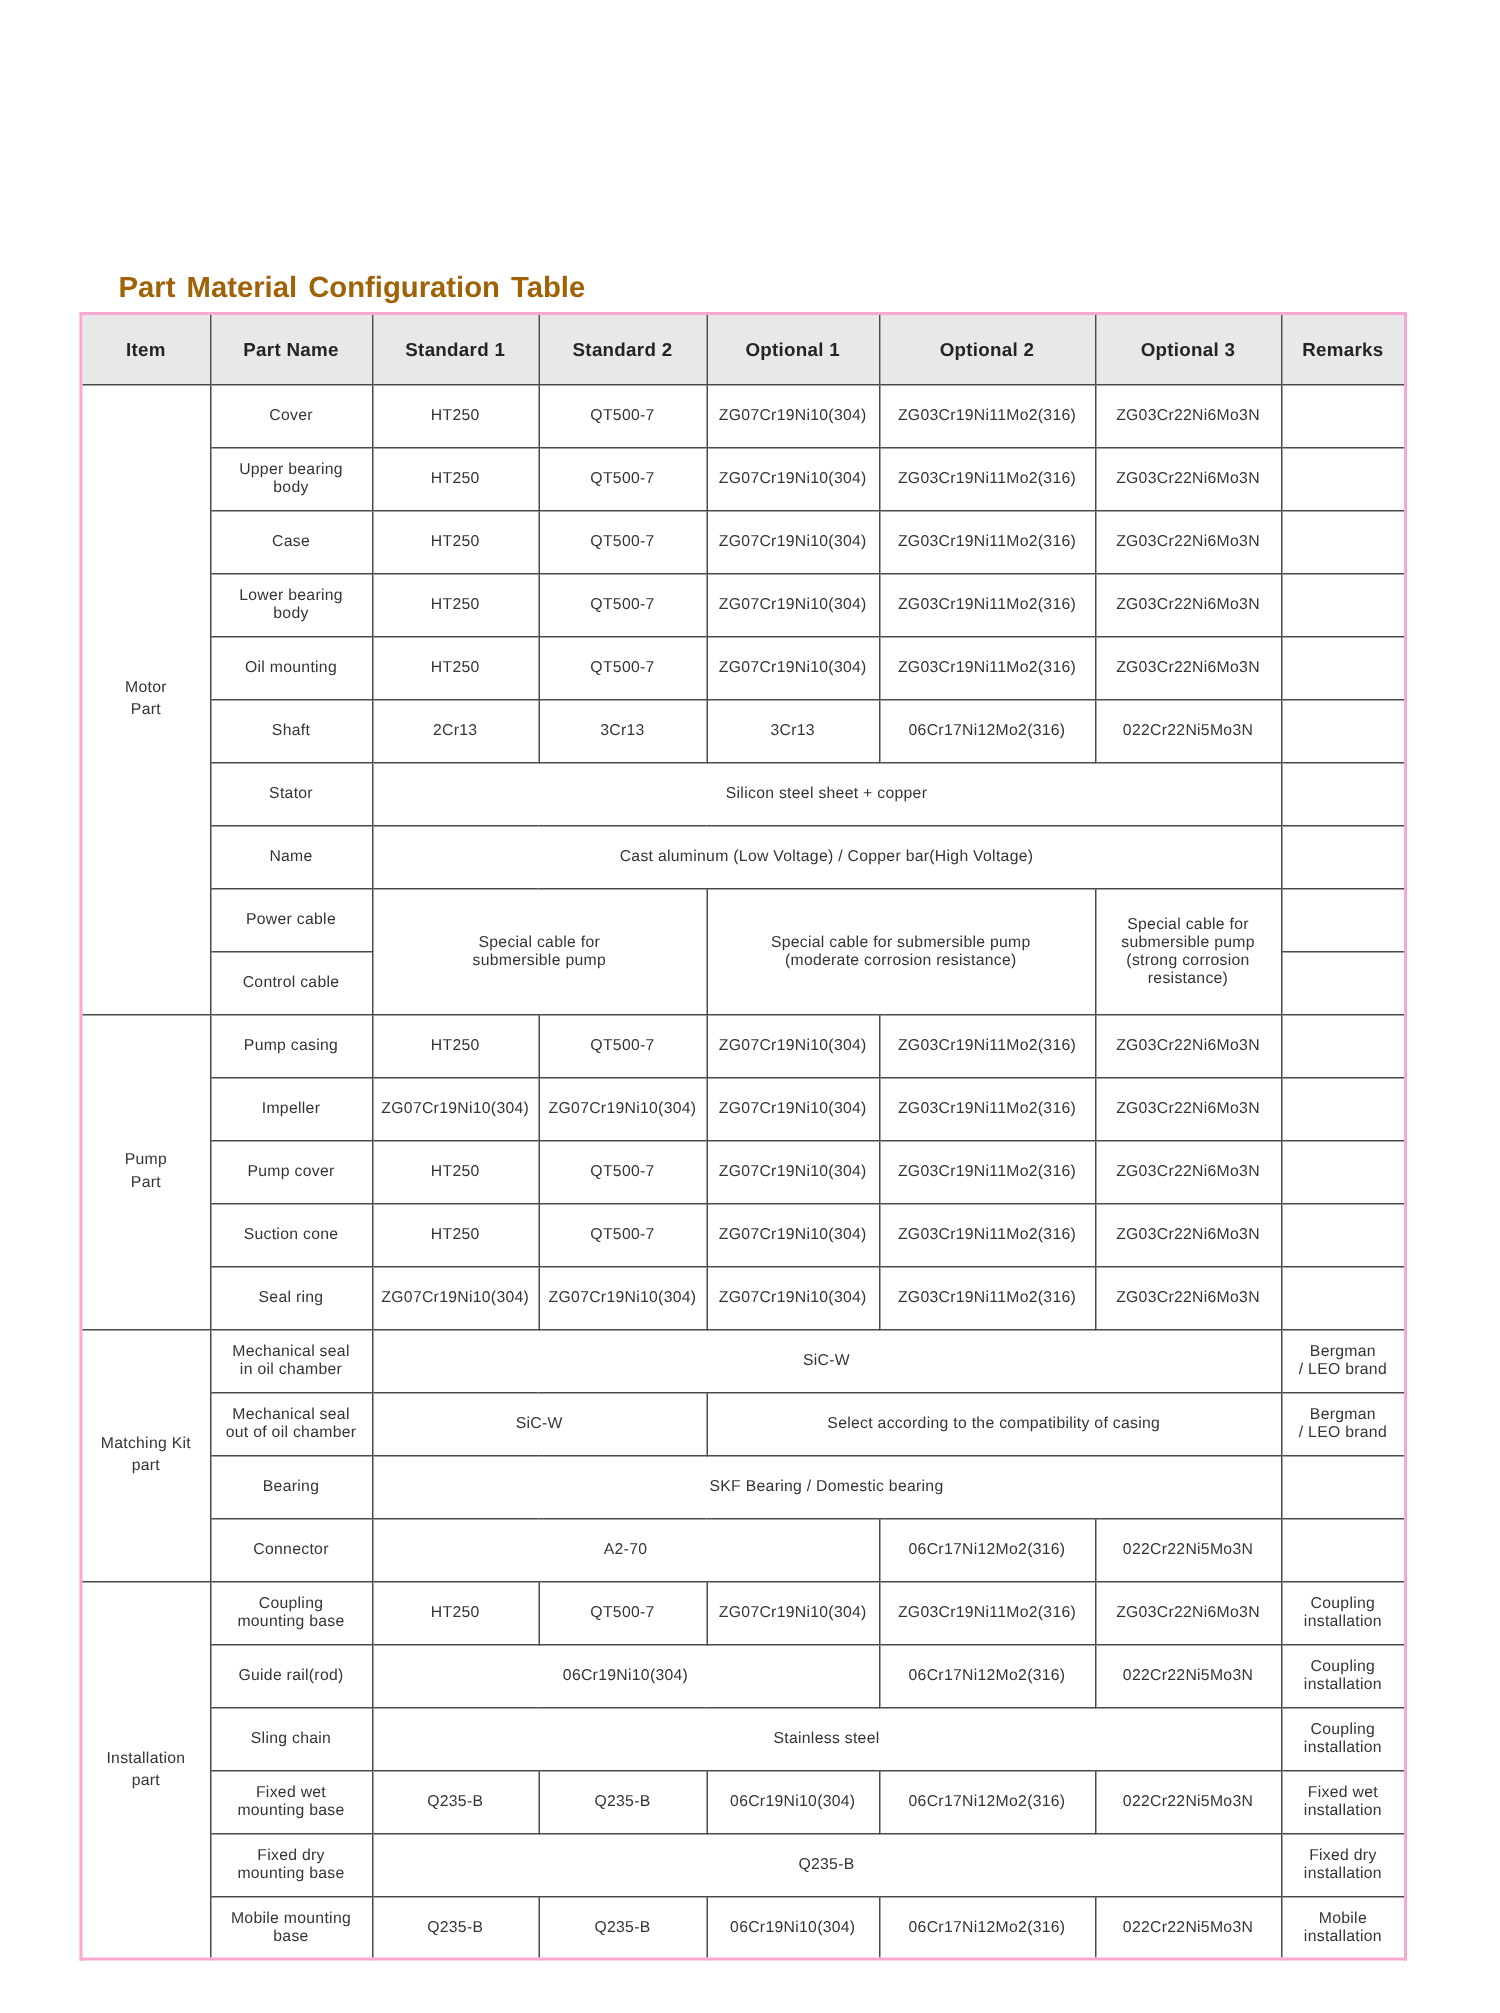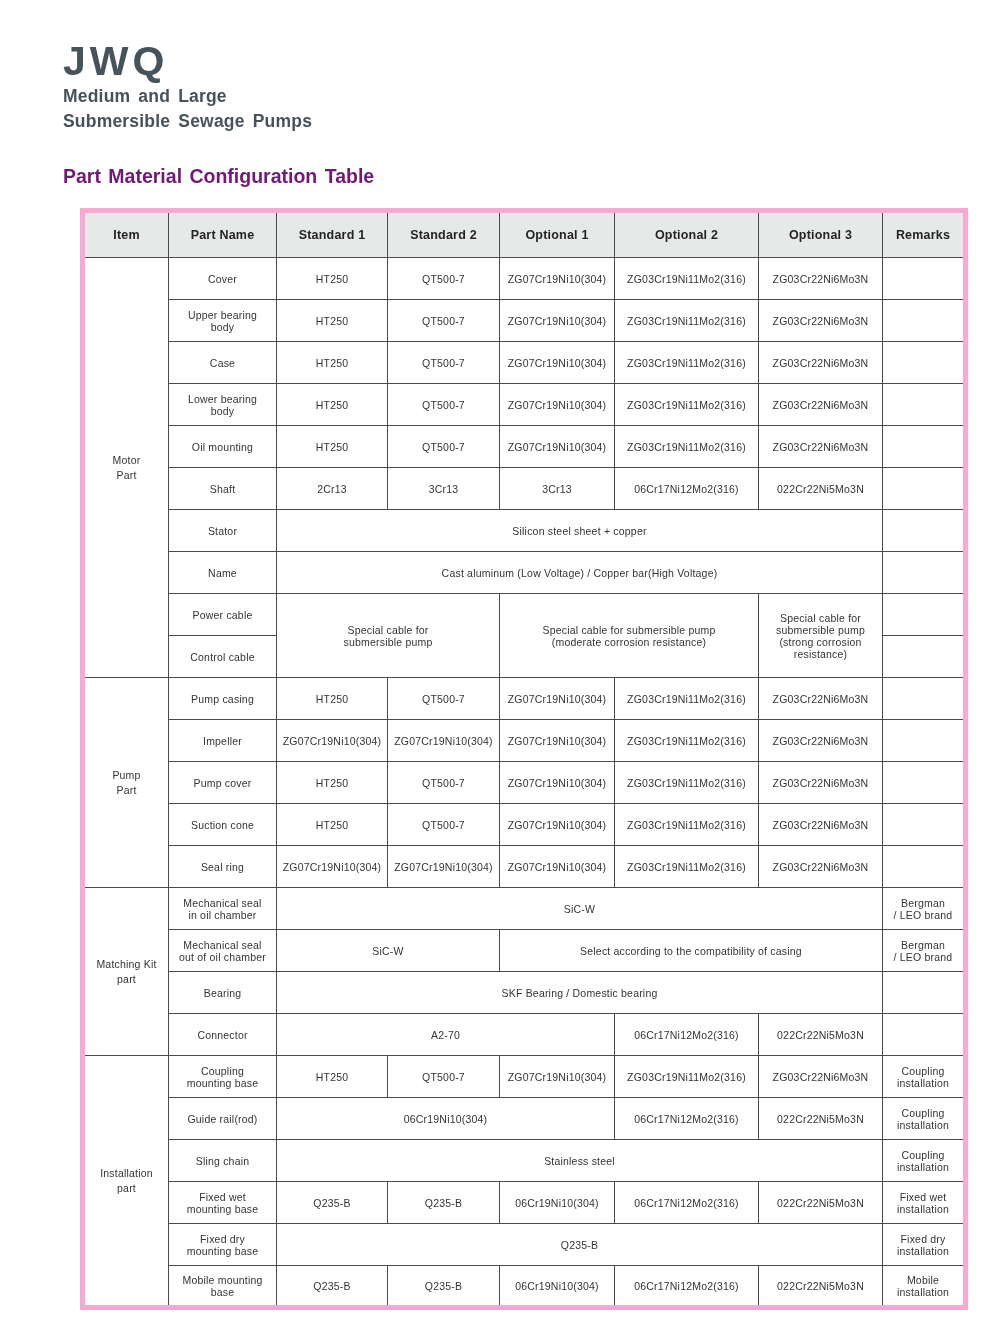--- a/index.html
+++ b/index.html
@@ -14,28 +14,28 @@
   .brand{position:absolute;left:63px;top:38px;}
   .brand-name{
     font-size:41px;font-weight:bold;letter-spacing:4px;
     color:#46535b;line-height:46px;
   }
   .brand-sub{
     font-size:17.5px;font-weight:bold;color:#46535b;
     line-height:25px;word-spacing:3px;letter-spacing:.2px;
   }
   .table-title{
-    position:absolute;left:63px;top:165px;margin:0;
-    font-size:19.5px;font-weight:bold;color:#701a75;word-spacing:2px;
+    position:absolute;left:63px;top:165px;margin:16px;
+    font-size:19.5px;font-weight:bold;color:#a16207;word-spacing:2px;
   }
   table.cfg{
-    position:absolute;left:80px;top:208px;
+    position:absolute;left:53px;top:208px;
     width:883px;
     border-collapse:collapse;table-layout:fixed;
-    border:5px solid #f9a8d4;
+    border:2px solid #f9a8d4;
   }
   table.cfg th, table.cfg td{
     border:1.5px solid #4b4b4b;
     text-align:center;vertical-align:middle;
     white-space:pre-line;
     padding:2px 3px;
     font-size:10.5px;
     letter-spacing:.2px;
     color:#343434;
     overflow:hidden;
@@ -54,25 +54,20 @@
   td.g-motor{padding-top:180px;}
   td.g-pump{padding-top:82px;margin-left:24px;}
   td.g-matching{padding-top:60px;}
   td.g-install{padding-top:118px;}
 </style>
 </head>
 <body>
 
 <div class="page">
 
-  <div class="brand">
-    <div class="brand-name">JWQ</div>
-    <div class="brand-sub">Medium and Large</div>
-    <div class="brand-sub">Submersible Sewage Pumps</div>
-  </div>
 
   <h2 class="table-title">Part Material Configuration Table</h2>
 
   <table class="cfg">
     <colgroup>
       <col style="width:86px">
         <col style="width:108px">
         <col style="width:111px">
         <col style="width:112px">
       <col style="width:115px">

